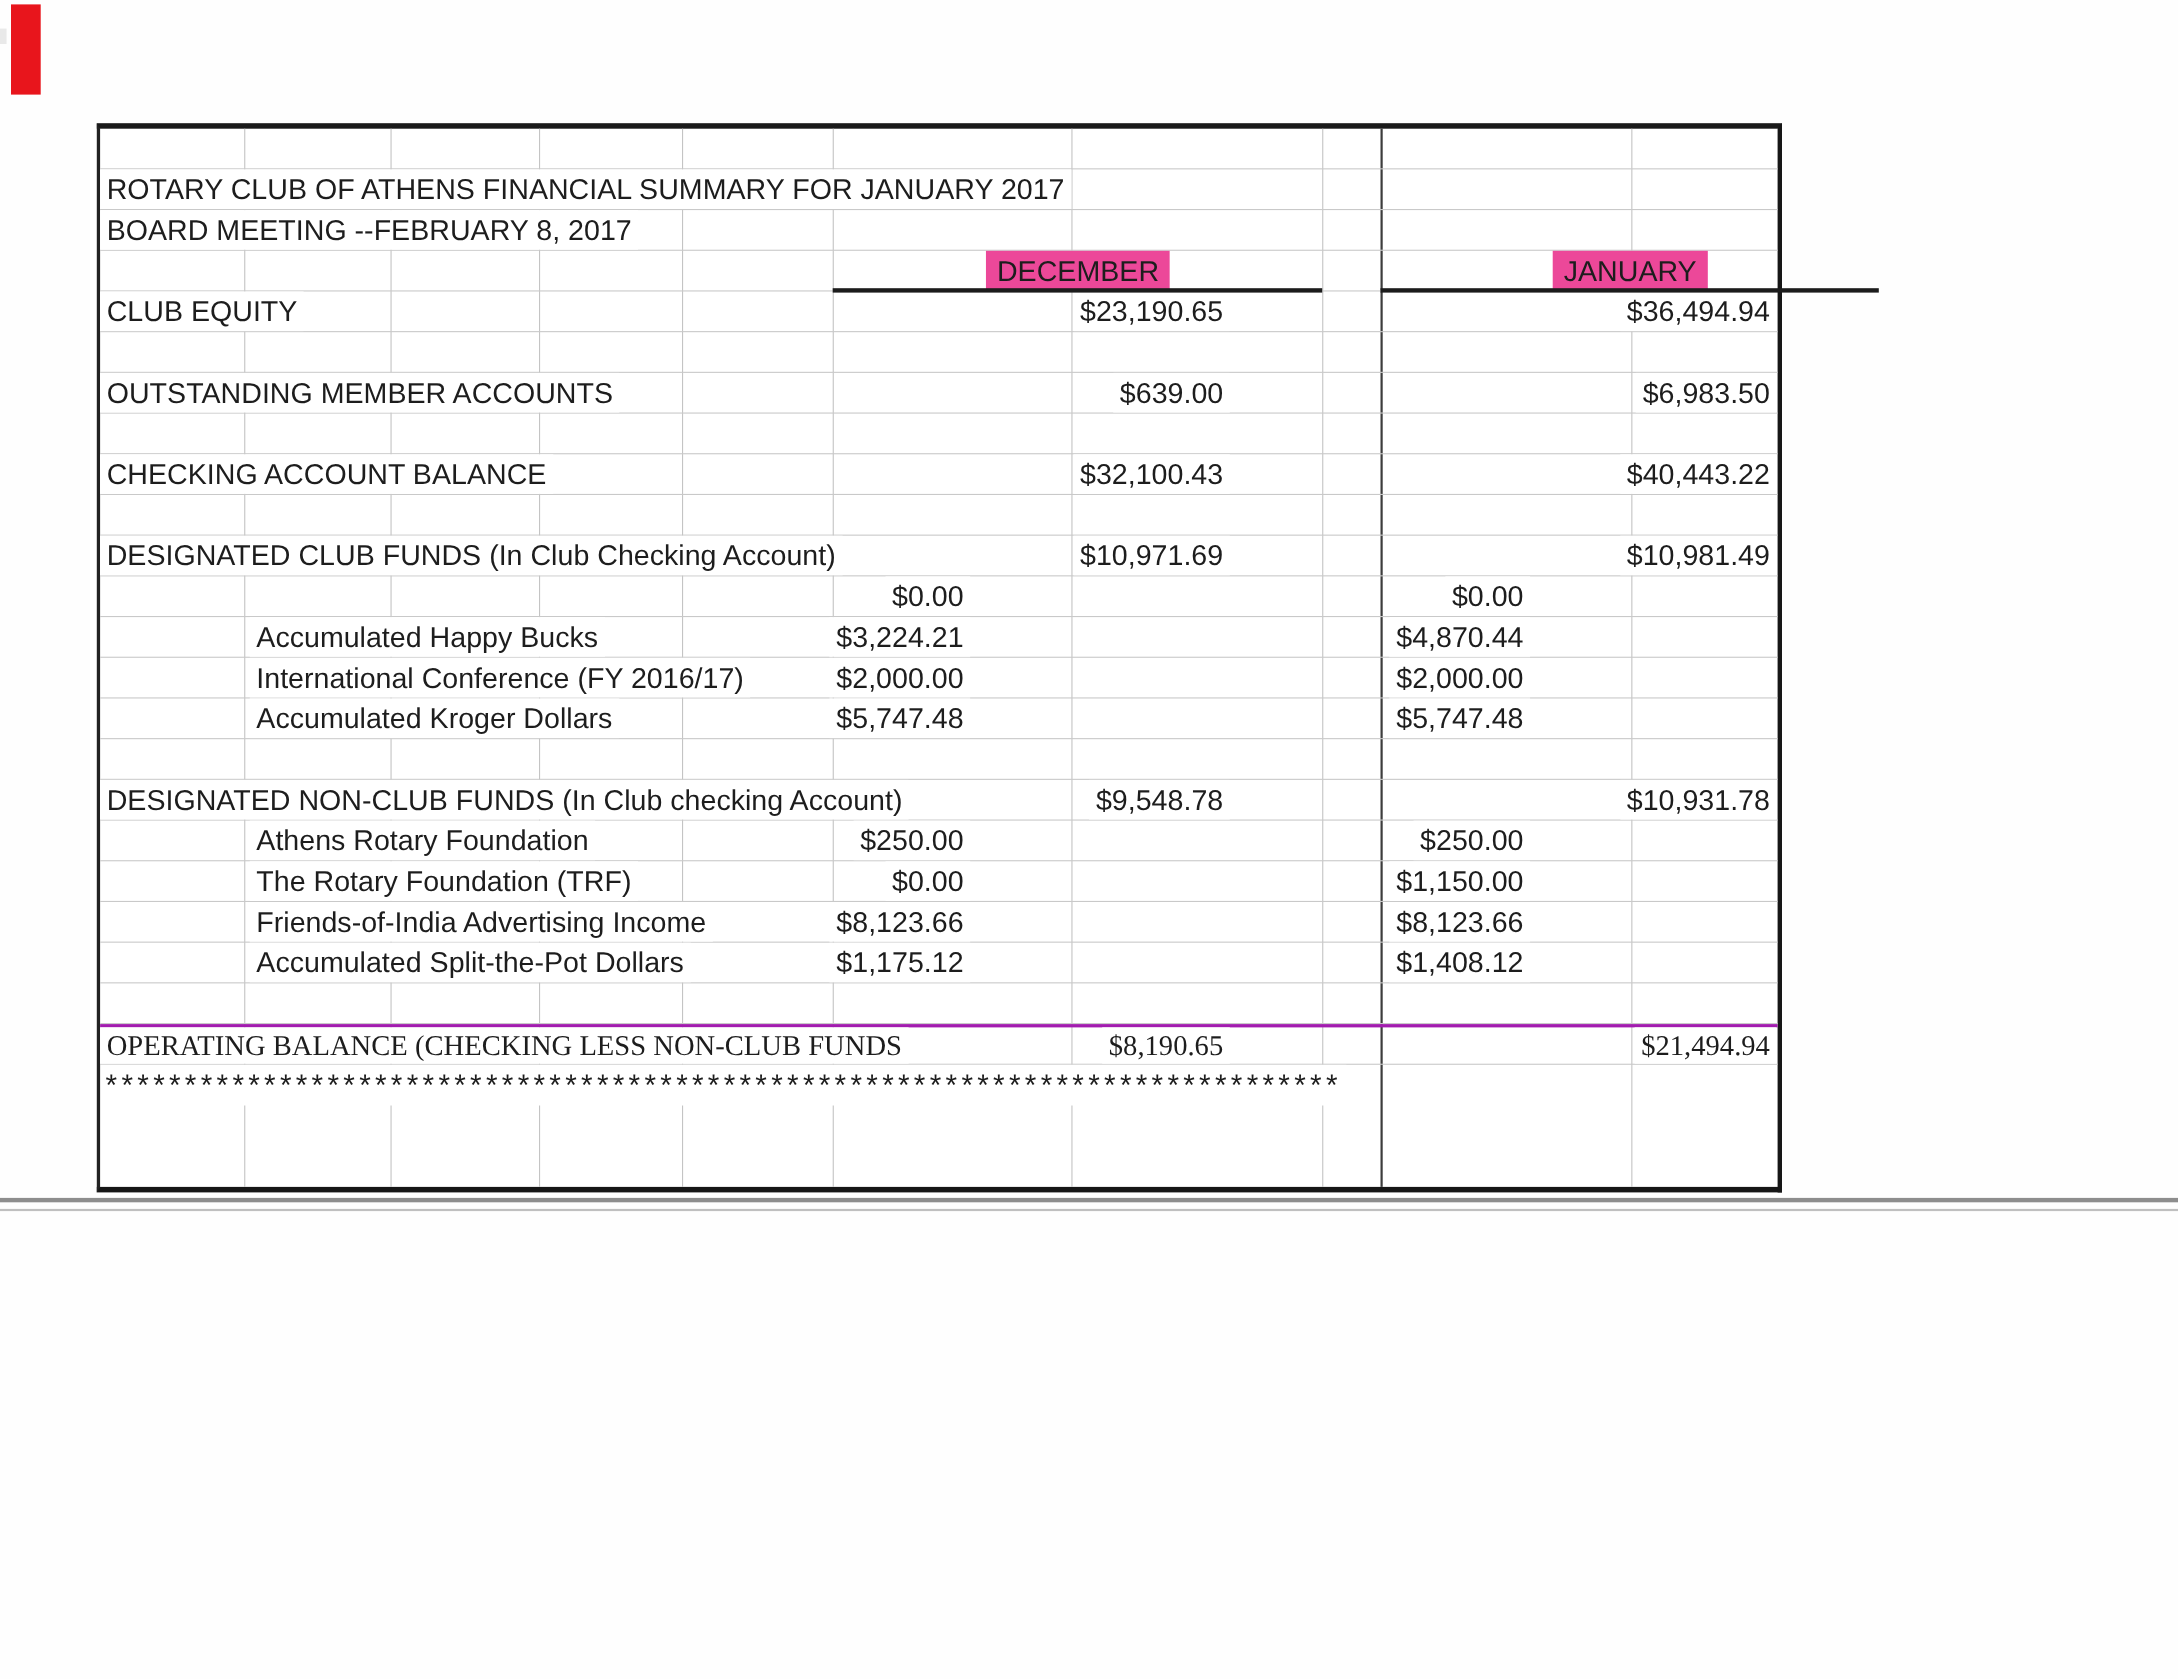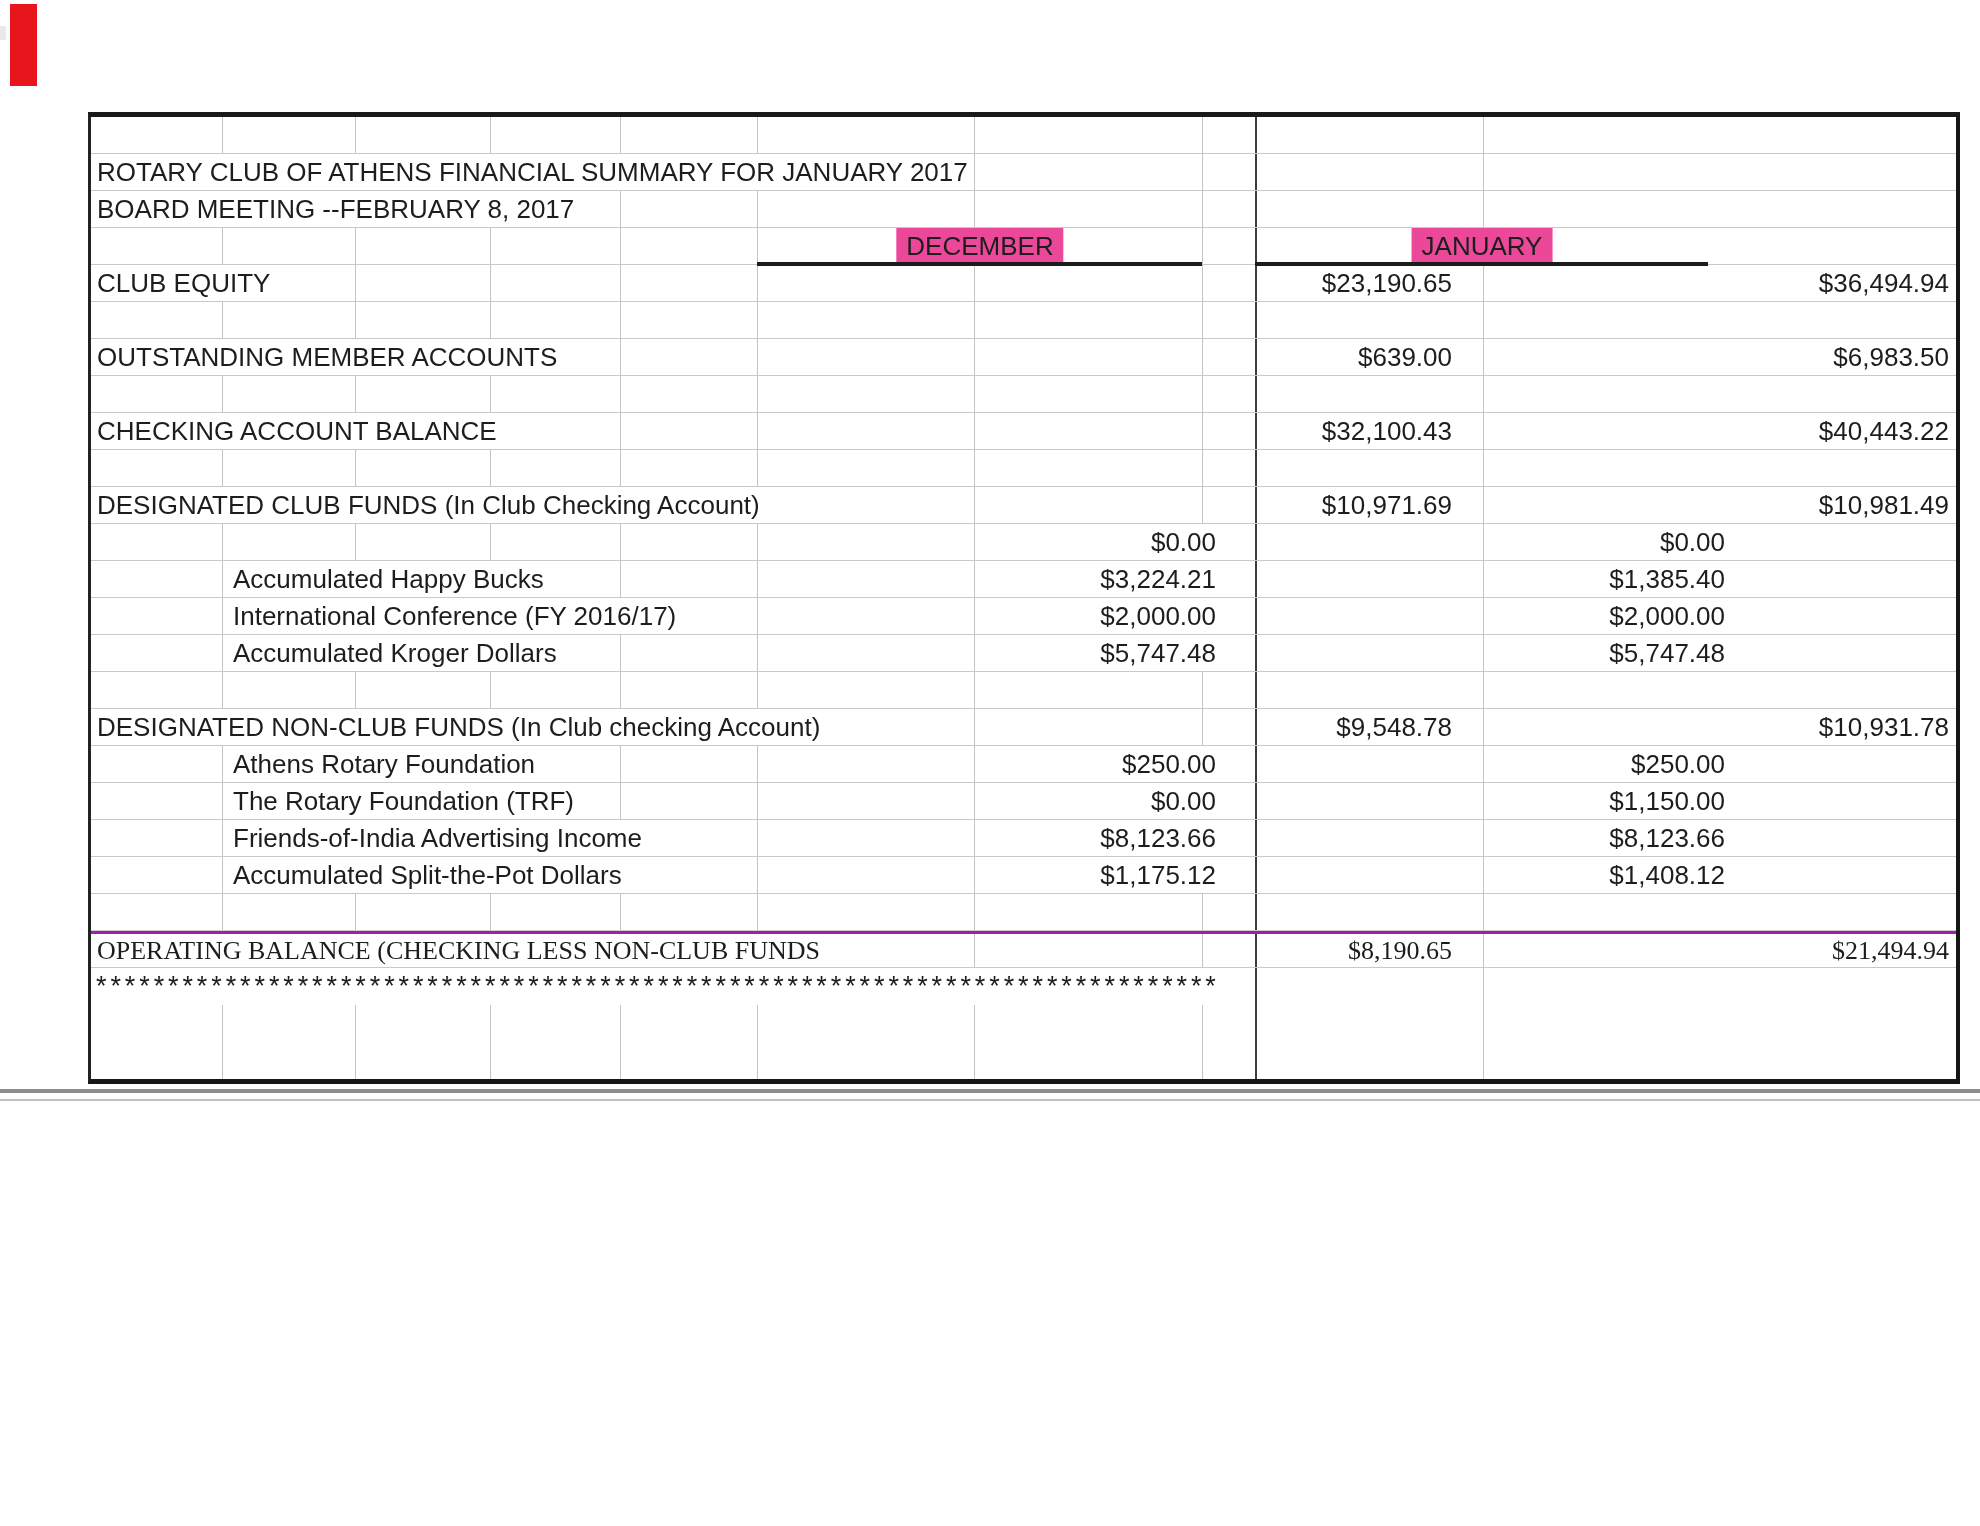--- a/index.html
+++ b/index.html
@@ -12,21 +12,21 @@
   .page{position:absolute;inset:0;background:#fefefe;}
 
   
   .red-mark{position:absolute;left:10px;top:4px;width:27px;height:82px;background:#e8151c;}
 
   
   .smudge{position:absolute;left:0;top:26px;width:6px;height:14px;background:#e9e9e9;}
 
   
   .sheet{
-    position:absolute;left:88px;top:112px;width:1872px;height:972px;
+    position:absolute;left:88px;top:112px;width:1532px;height:972px;
     box-sizing:border-box;background:#ffffff;
     border-top:5px solid #1a1a1a;
     border-left:3px solid #222222;
     border-right:4px solid #161616;
     border-bottom:5px solid #161616;
   }
   .grid{position:absolute;inset:0;}
   .vline{position:absolute;top:0;bottom:0;width:1px;background:#c4c4c4;z-index:1;}
   .vline.dark{width:2px;background:#3d3d3d;}
 
@@ -124,21 +124,21 @@
               <span class="cell val v-dec-main">$10,971.69</span>
               <span class="cell val v-jan-main">$10,981.49</span>
             </div>
             <div class="row">
               <span class="cell val v-dec-sub">$0.00</span>
               <span class="cell val v-jan-sub">$0.00</span>
             </div>
             <div class="row">
               <span class="cell lbl-sub">Accumulated Happy Bucks</span>
               <span class="cell val v-dec-sub">$3,224.21</span>
-              <span class="cell val v-jan-sub">$1,385.40</span>
+              <span class="cell val v-jan-sub">$4,870.44</span>
             </div>
             <div class="row">
               <span class="cell lbl-sub">International Conference (FY 2016/17)</span>
               <span class="cell val v-dec-sub">$2,000.00</span>
               <span class="cell val v-jan-sub">$2,000.00</span>
             </div>
             <div class="row">
               <span class="cell lbl-sub">Accumulated Kroger Dollars</span>
               <span class="cell val v-dec-sub">$5,747.48</span>
               <span class="cell val v-jan-sub">$5,747.48</span>

